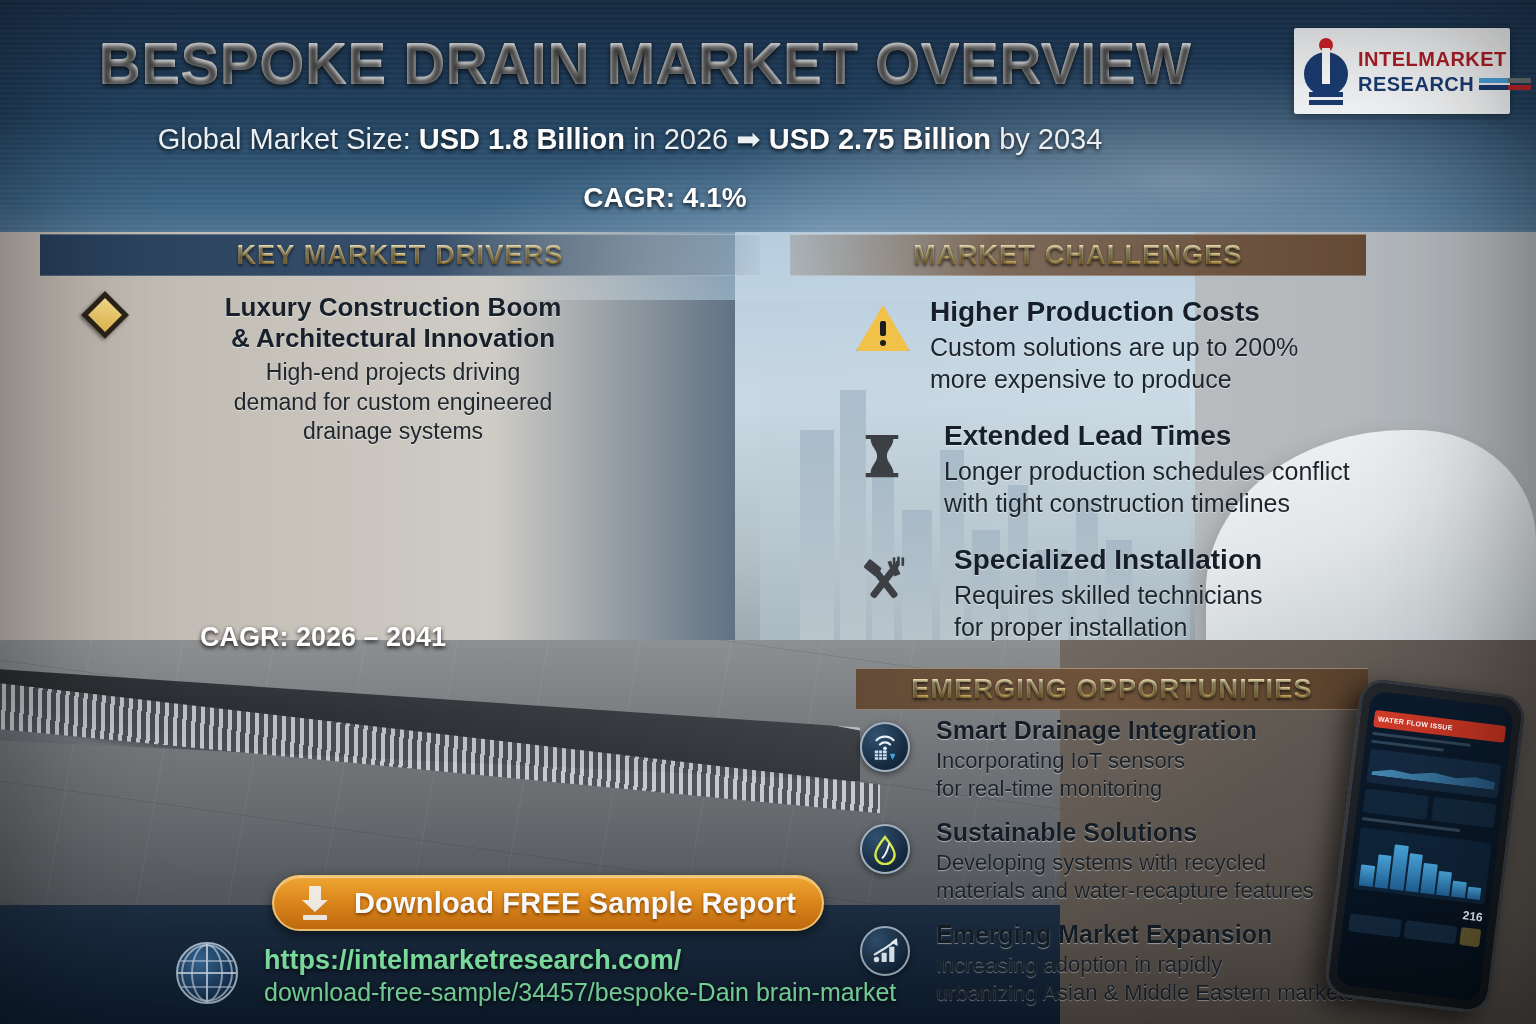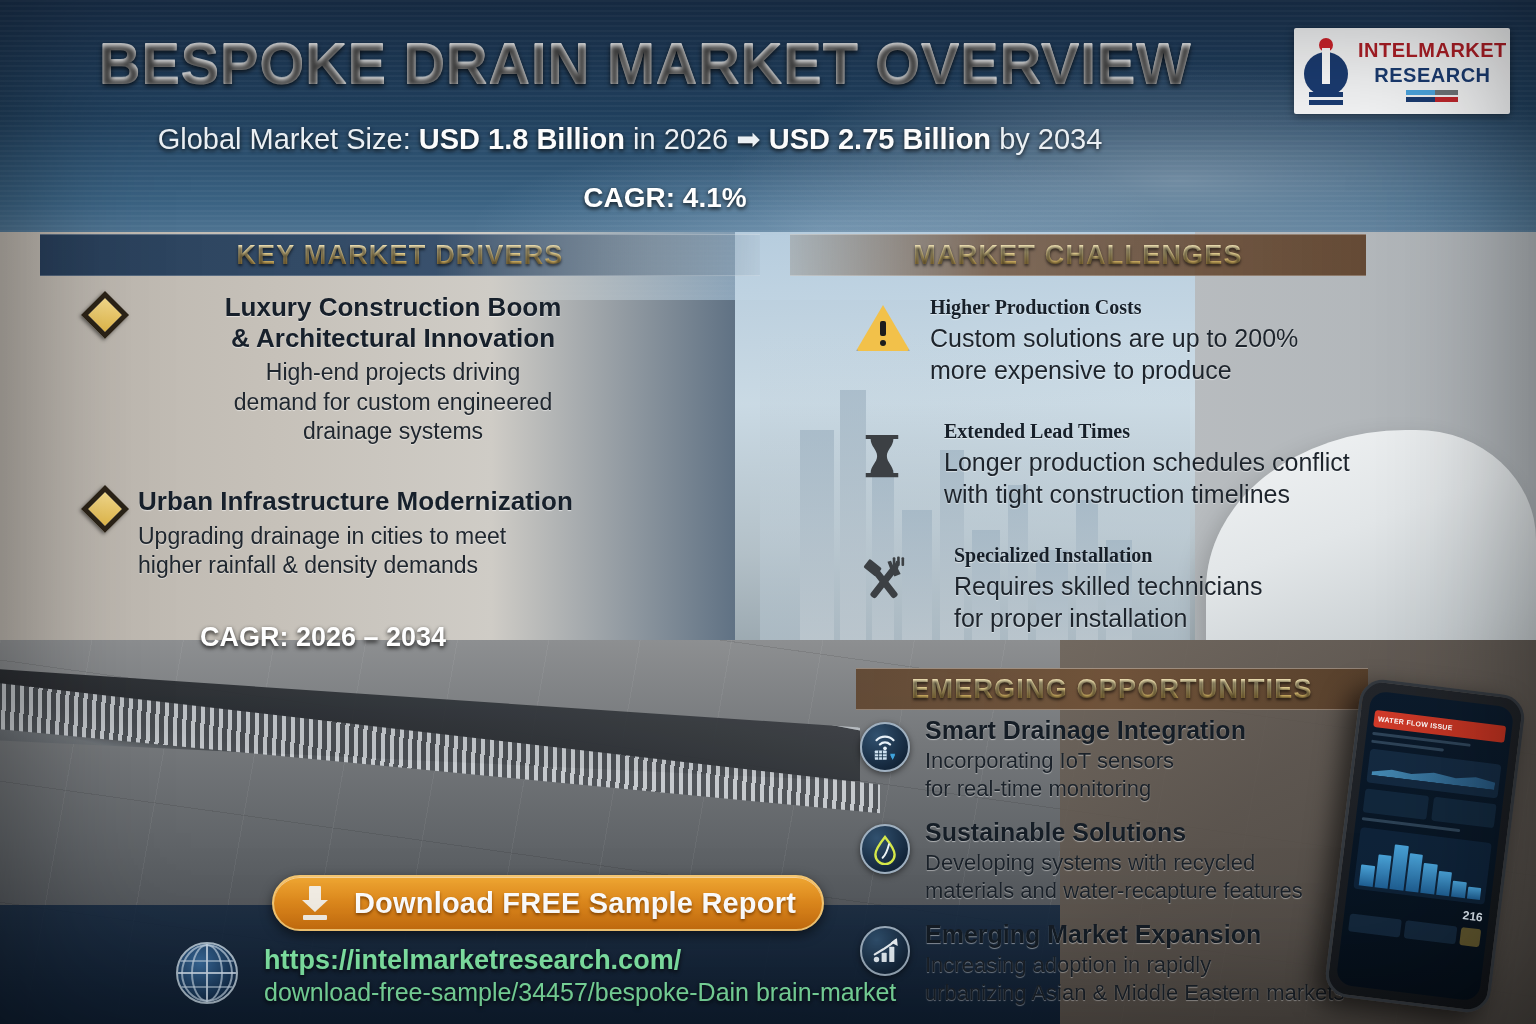--- a/index.html
+++ b/index.html
@@ -108,21 +108,21 @@
     display:flex;align-items:center;padding:6px 8px 6px 6px;gap:6px;
   }
   .logo-mark{position:relative;width:52px;height:70px;flex:0 0 52px;}
   .logo-mark .dot{position:absolute;left:19px;top:2px;width:14px;height:14px;border-radius:50%;background:#d0232b;}
   .logo-mark .ball{position:absolute;left:4px;top:16px;width:44px;height:44px;border-radius:50%;background:#1b3c72;}
   .logo-mark .stem{position:absolute;left:22px;top:12px;width:8px;height:36px;background:#fff;}
   .logo-mark .b1{position:absolute;left:9px;top:56px;width:34px;height:5px;background:#1b3c72;}
   .logo-mark .b2{position:absolute;left:9px;top:64px;width:34px;height:5px;background:#1b3c72;}
   .logo-txt{display:flex;flex-direction:column;justify-content:center;line-height:1;}
   .logo-1{font-size:20px;font-weight:bold;color:#b01f27;letter-spacing:.5px;}
-  .logo-2row{display:flex;align-items:center;gap:5px;margin-top:5px;flex-direction:column;}
+  .logo-2row{display:flex;align-items:center;gap:5px;margin-top:5px;}
   .logo-2{font-size:20px;font-weight:bold;color:#1b3c72;letter-spacing:.5px;}
   .logo-bars{display:flex;flex-direction:column;gap:2px;width:52px;}
   .logo-bars i{display:block;height:5px;}
   .lb1{background:linear-gradient(90deg,#4da6e0 55%,#6f7579 55%);}
   .lb2{background:linear-gradient(90deg,#1b3c72 55%,#c0272d 55%);}
 
   .subtitle{
     position:absolute;left:0;top:122px;width:1260px;text-align:center;
     font-size:29px;color:#eef3f7;
     text-shadow:0 2px 4px rgba(0,0,0,.8);
@@ -189,23 +189,22 @@
   .cagr-left .lt{font-weight:bold;}
 
   
   .chal{position:absolute;display:flex;gap:18px;}
   #chal-0{left:856px;top:296px;width:510px;}
   #chal-1{left:856px;top:420px;width:520px;gap:32px;}
   #chal-2{left:856px;top:544px;width:500px;gap:42px;}
   .chal-ico{flex:0 0 56px;width:56px;height:56px;margin-top:8px;position:relative;}
   .c-body{flex:1;}
   .c-title{
-    font-size:20px;font-weight:bold;color:#161f29;line-height:1.15;
+    font-size:28px;font-weight:bold;color:#161f29;line-height:1.15;
     text-shadow:0 1px 1px rgba(255,255,255,.55);
-    font-family:Liberation Serif, serif;
   }
   .c-desc{
     margin-top:3px;font-size:25px;color:#1d242c;line-height:1.28;
     text-shadow:0 1px 1px rgba(255,255,255,.5);
   }
   .warn-tri{
     width:54px;height:48px;background:#f2c14a;
     clip-path:polygon(50% 2%,100% 98%,0 98%);
     border-radius:6px;
     position:relative;
@@ -214,21 +213,21 @@
   .warn-tri:before{
     content:"";position:absolute;left:50%;top:36%;transform:translateX(-50%);
     width:6px;height:15px;background:#1d1d1d;border-radius:2px;
   }
   .warn-tri:after{
     content:"";position:absolute;left:50%;top:74%;transform:translateX(-50%);
     width:6px;height:6px;background:#1d1d1d;border-radius:50%;
   }
 
   
-  .opp{position:absolute;display:flex;gap:15px;}
+  .opp{position:absolute;display:flex;gap:26px;}
   #opp-0{left:860px;top:716px;width:480px;}
   #opp-1{left:860px;top:818px;width:480px;}
   #opp-2{left:860px;top:920px;width:500px;}
   .opp-ico{
     flex:0 0 50px;width:50px;height:50px;margin-top:6px;border-radius:50%;
     background:radial-gradient(circle at 32% 26%,#31516f,#15283d 70%,#0b1826 100%);
     border:2px solid #9fb0c0;
     box-shadow:0 2px 6px rgba(0,0,0,.5);
     display:flex;align-items:center;justify-content:center;
   }
@@ -405,32 +404,24 @@
     <div class="diamond"></div>
     <div class="d-body">
       <div class="d-title" style="white-space:pre-line">Luxury Construction Boom
 &amp; Architectural Innovation</div>
       <div class="d-desc" style="white-space:pre-line">High-end projects driving
 demand for custom engineered
 drainage systems</div>
     </div>
   </div>
 
-  <div class="driver" id="driver-1">
-    <div class="diamond"></div>
-    <div class="d-body">
-      <div class="d-title" style="white-space:pre-line">Urban Infrastructure Modernization</div>
-      <div class="d-desc" style="white-space:pre-line">Upgrading drainage in cities to meet
-higher rainfall &amp; density demands</div>
-    </div>
-  </div>
 
   <div class="cagr-left">
     <span class="lt">CAGR:</span>
-    <span>2026 – 2034</span>
+    <span>2026 – 2041</span>
   </div>
 
   <div class="sec-bar" id="challenges-bar">
     <span class="bar-bg"></span>
     <span class="bar-txt">MARKET CHALLENGES</span>
   </div>
 
   <div class="chal" id="chal-0">
     <div class="chal-ico">
       <div class="warn-tri"></div>

